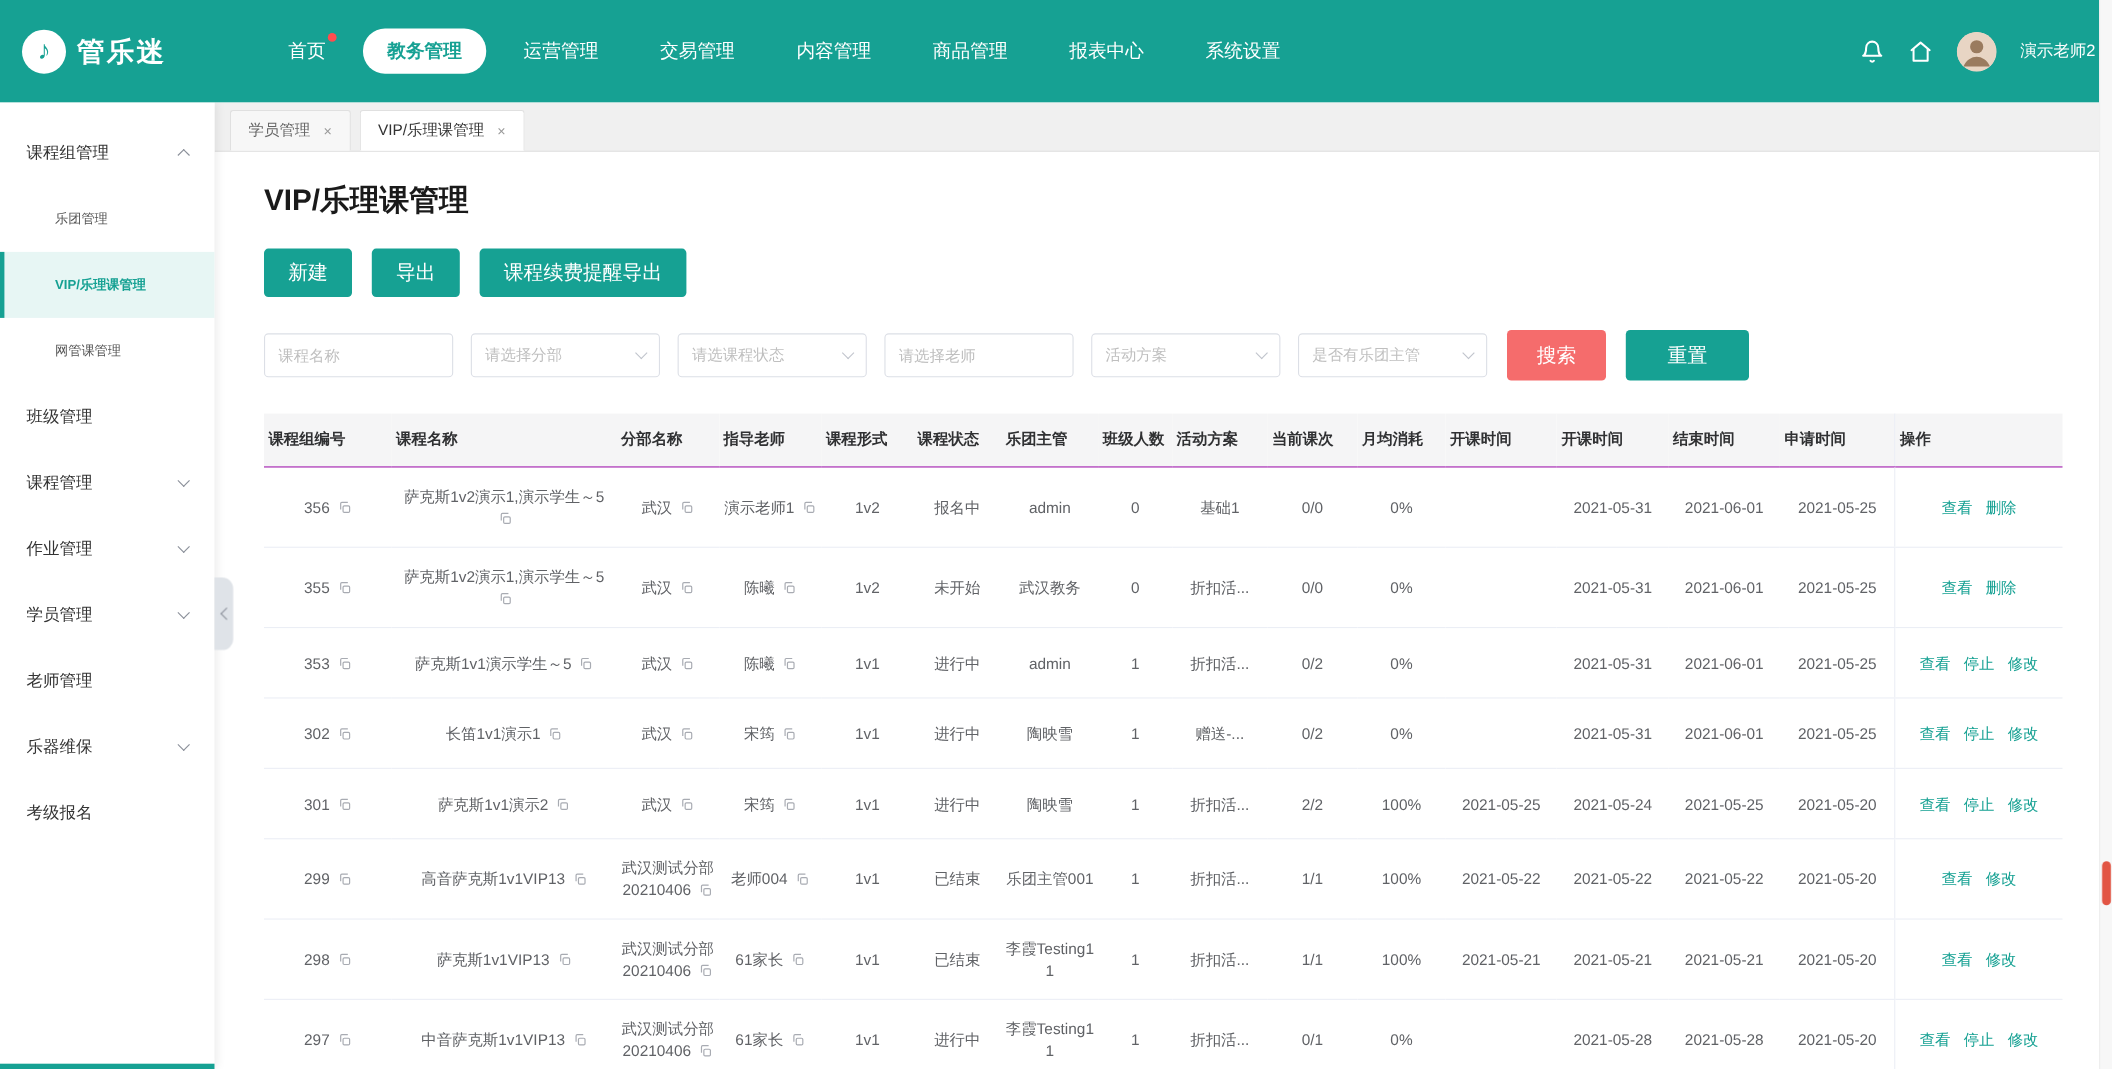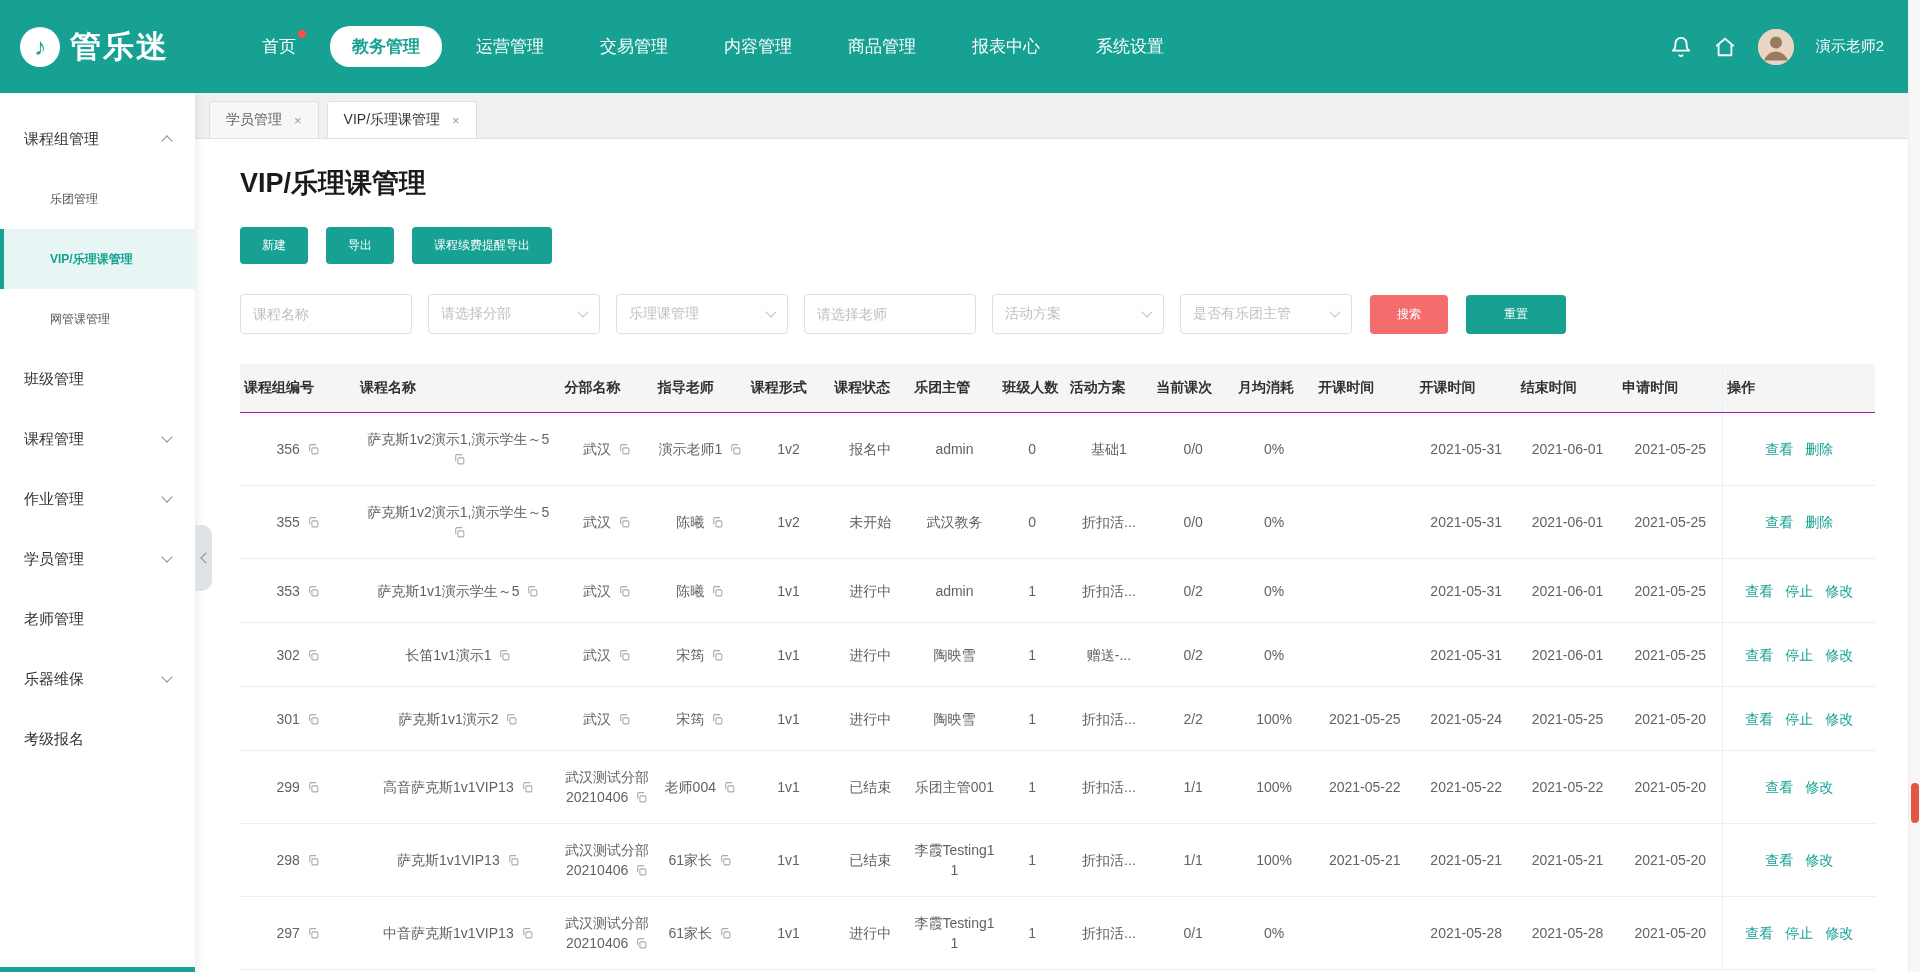--- a/index.html
+++ b/index.html
@@ -5,26 +5,26 @@
   * { margin:0; padding:0; box-sizing:border-box; }
   html,body { width:1920px; height:972px; overflow:hidden; background:#fff;
     font-family:"Liberation Sans","DejaVu Sans",sans-serif; }
   :root { --accent:#16a193; --danger:#f56c6c; }
 
   
   .topbar { height:93px; background:var(--accent); display:flex; align-items:center; color:#fff; position:relative; z-index:30; }
   .brand { width:195px; flex:0 0 195px; display:flex; align-items:center; gap:10px; padding-left:20px; }
   .brand-icon { width:40px; height:40px; border-radius:50%; background:#fff; color:var(--accent);
     display:flex; align-items:center; justify-content:center; font-size:24px; font-weight:bold; }
-  .brand-name { font-size:31px; font-weight:bold; letter-spacing:2px; white-space:nowrap; }
+  .brand-name { font-size:25px; font-weight:bold; letter-spacing:2px; white-space:nowrap; }
   .topnav { display:flex; gap:12px; margin-left:45px; flex:1; }
   .nav-item { position:relative; padding:9px 22px; font-size:17px; color:#fff; border-radius:20px; cursor:pointer; white-space:nowrap; }
   .nav-item.active { background:#ffffff; color:var(--accent); font-weight:bold; }
   .nav-dot { position:absolute; top:4px; right:12px; width:8px; height:8px; border-radius:50%; background:#ff4d4f; }
-  .top-right { display:flex; align-items:center; gap:22px; padding-right:36px; }
+  .top-right { display:flex; align-items:center; gap:22px; padding-right:15px; }
   .icon-btn { display:flex; align-items:center; cursor:pointer; }
   .avatar { width:36px; height:36px; border-radius:50%; overflow:hidden; background:#e8d5c4; flex:0 0 36px; }
   .username { font-size:15px; white-space:nowrap; }
 
   
   .main-row { display:flex; height:879px; position:relative; }
   .sidebar { width:195px; flex:0 0 195px; background:#fff; box-shadow:2px 0 8px rgba(0,0,0,.08); padding-top:16px; position:relative; z-index:20; }
   .menu-item { height:60px; display:flex; align-items:center; justify-content:space-between; padding:0 24px; font-size:15px; color:#333; cursor:pointer; }
   .sub-item { height:60px; display:flex; align-items:center; padding-left:50px; font-size:12px; color:#555; cursor:pointer; }
   .sub-item.active { color:var(--accent); background:#e7f6f4; border-left:4px solid var(--accent); padding-left:46px; font-weight:bold; }
@@ -41,21 +41,21 @@
   .tabstrip { height:46px; background:#f0f0f0; border-bottom:1px solid #e2e2e2; display:flex; align-items:flex-end; padding-left:14px; gap:8px; }
   .tab { height:37px; display:flex; align-items:center; gap:12px; padding:0 16px; background:#f7f7f7;
     border:1px solid #e0e0e0; border-bottom:none; border-radius:3px 3px 0 0; font-size:14px; color:#666; cursor:pointer; white-space:nowrap; }
   .tab.active { background:#fff; color:#333; }
   .tab-close { font-size:13px; color:#999; cursor:pointer; }
 
   
   .page { padding:26px 45px 0; overflow:hidden; }
   .page-title { font-size:27px; color:#1a1a1a; font-weight:bold; margin-bottom:26px; }
   .actions { display:flex; gap:18px; margin-bottom:30px; }
-  .btn { background:var(--accent); color:#fff; border:none; font-size:12px; padding:10px 22px; border-radius:4px; cursor:pointer;
+  .btn { background:var(--accent); color:#fff; border:none; font-size:18px; padding:10px 22px; border-radius:4px; cursor:pointer;
     font-family:Liberation Mono, monospace; white-space:nowrap; }
   .filters { display:flex; align-items:center; margin-bottom:30px; }
   .filter-fields { display:flex; gap:16px; align-items:center; }
   .f-box { width:172px; height:40px; border:1px solid #dcdfe6; border-radius:4px; padding:0 12px; background:#fff;
     display:flex; align-items:center; justify-content:space-between; font-size:14px; cursor:pointer; }
   .f-box .ph { color:#bfbfbf; white-space:nowrap; overflow:hidden; }
   .f-box .chev { border-color:#c0c4cc; }
   input.f-box { cursor:text; color:#333; }
   input.f-box::placeholder { color:#bfbfbf; }
   .btn-search { background:var(--danger); margin-left:18px; padding:11px 27px; }
@@ -182,21 +182,21 @@
           </div>
 
         <div class="filters">
           <div class="filter-fields" id="filter-fields">
               <input class="f-box" placeholder="课程名称" style="">
               <div class="f-box">
                 <span class="ph">请选择分部</span>
                 <span class="chev down"></span>
               </div>
               <div class="f-box">
-                <span class="ph">乐理课管理</span>
+                <span class="ph">请选课程状态</span>
                 <span class="chev down"></span>
               </div>
               <input class="f-box" placeholder="请选择老师" style="">
               <div class="f-box">
                 <span class="ph">活动方案</span>
                 <span class="chev down"></span>
               </div>
               <div class="f-box">
                 <span class="ph">是否有乐团主管</span>
                 <span class="chev down"></span>

